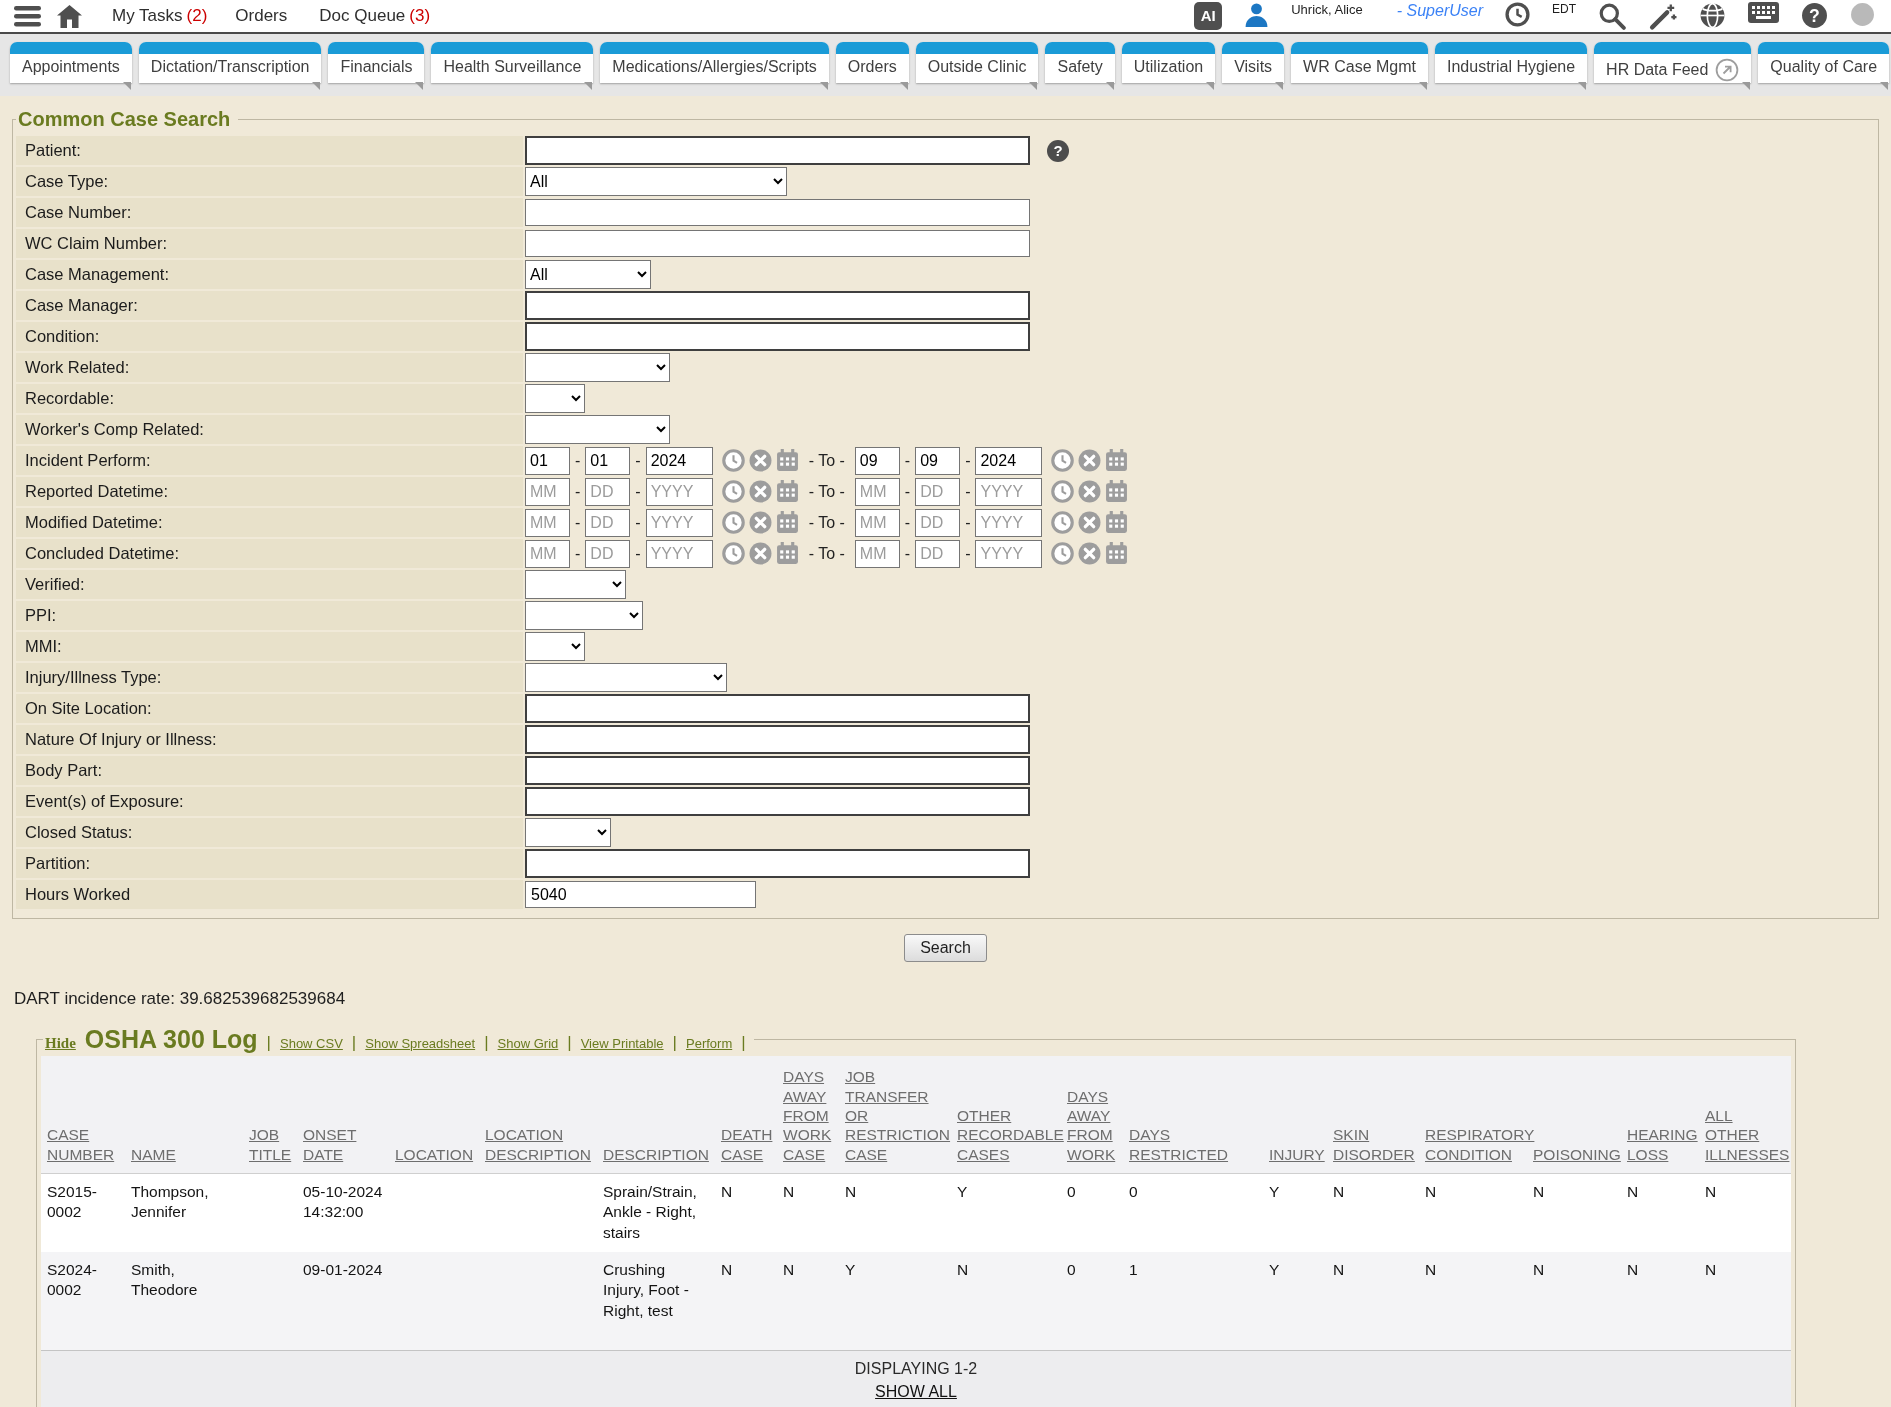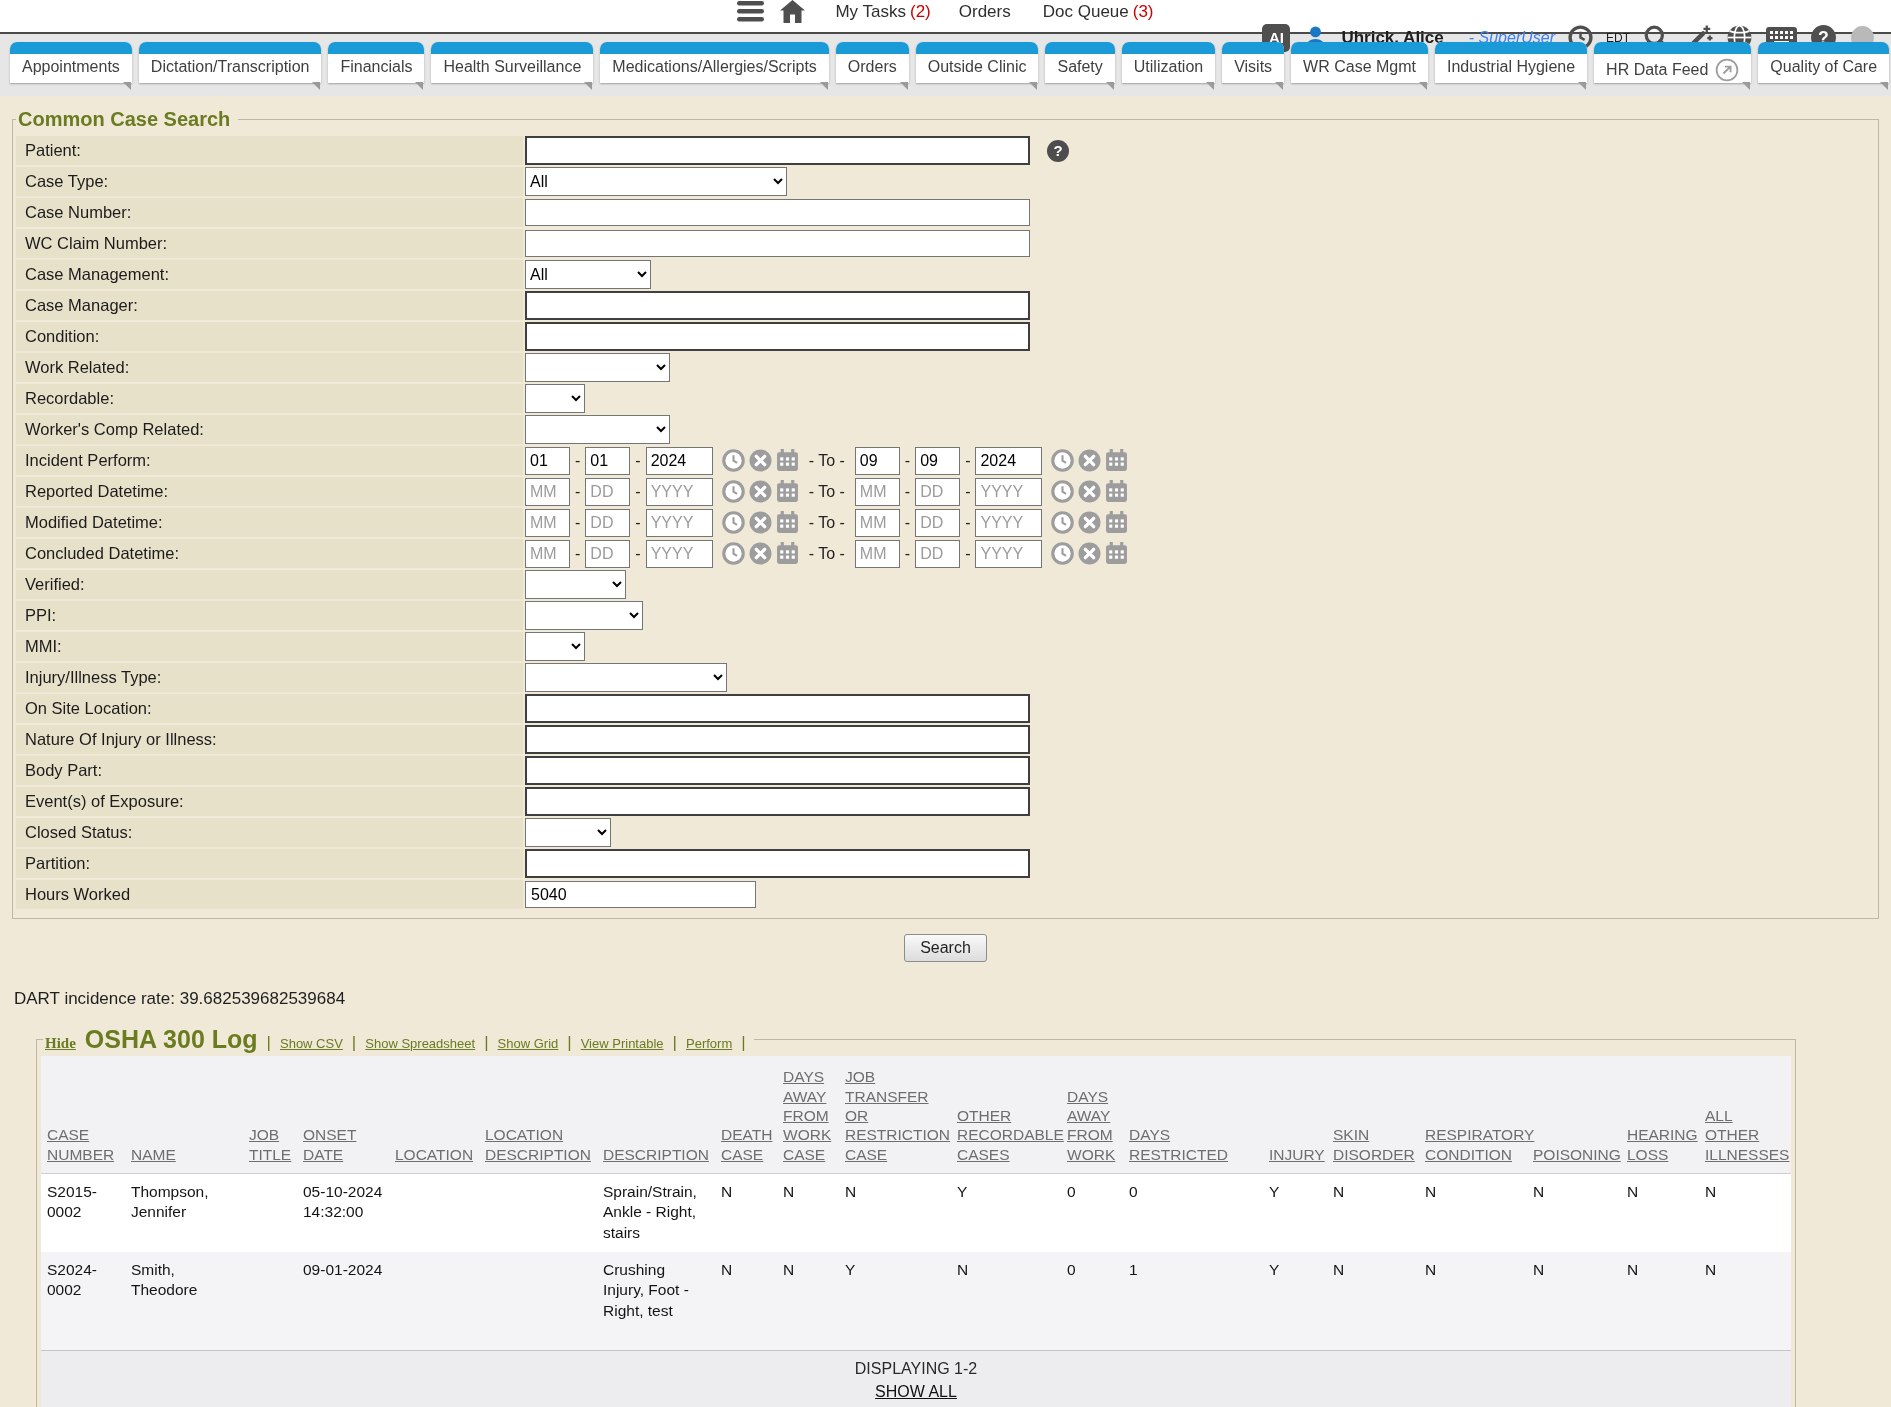--- a/index.html
+++ b/index.html
@@ -1,27 +1,27 @@
 <!DOCTYPE html>
 <html><head>
 <meta charset="utf-8">
 <style>
   html,body{margin:0;padding:0;}
   body{font-family:"Liberation Sans",sans-serif;background:#fff;}
   #app{width:1891px;height:1407px;overflow:hidden;position:relative;background:#f0e9d8;}
 
   
-  .topbar{height:34px;background:#fff;border-bottom:2px solid #4a4a4a;display:flex;align-items:center;padding:0 14px;box-sizing:border-box;flex-direction:column;}
+  .topbar{height:34px;background:#fff;border-bottom:2px solid #4a4a4a;display:flex;align-items:center;padding:0 14px;box-sizing:border-box;}
   .tb-left{display:flex;align-items:center;gap:16px;}
   .tb-nav{display:flex;align-items:center;gap:28px;margin-left:14px;font-size:17px;color:#2f2f2f;}
   .tb-nav .navitem{cursor:pointer;white-space:nowrap;}
   .count{color:#cc0000;margin-left:4px;}
-  .tb-right{margin-left:auto;display:flex;align-items:center;gap:13px;padding-right:2px;}
+  .tb-right{margin-left:auto;display:flex;align-items:flex-start;gap:22px;padding-right:2px;}
   .ai-badge{width:28px;height:28px;background:#4f4f4f;border-radius:5px;color:#fff;font-weight:bold;font-size:15px;display:flex;align-items:center;justify-content:center;}
-  .uname{font-size:17px;color:#1f1f1f;font-weight:bold;}
+  .uname{font-size:13px;color:#1f1f1f;}
   .urole{font-size:16px;color:#3b82f6;font-style:italic;margin-left:12px;}
   .tz{font-size:12px;color:#1f1f1f;}
   .tb-icon{display:inline-flex;align-items:center;}
 
   
   .tabbar{background:#e6e6e6;padding:8px 0 13px 10px;display:flex;gap:7px;align-items:flex-end;white-space:nowrap;overflow:hidden;}
   .tab{position:relative;background:#fff;border-radius:7px 7px 0 0;box-shadow:0 1px 2px rgba(0,0,0,.3);flex:0 0 auto;height:41px;box-sizing:border-box;cursor:pointer;}
   .tab-cap{height:12px;background:#1a9bd7;border-radius:7px 7px 0 0;}
   .tab-body{display:flex;align-items:center;gap:7px;padding:4px 12px 0;}
   .tab-label{font-size:16px;color:#3f3f3f;}

